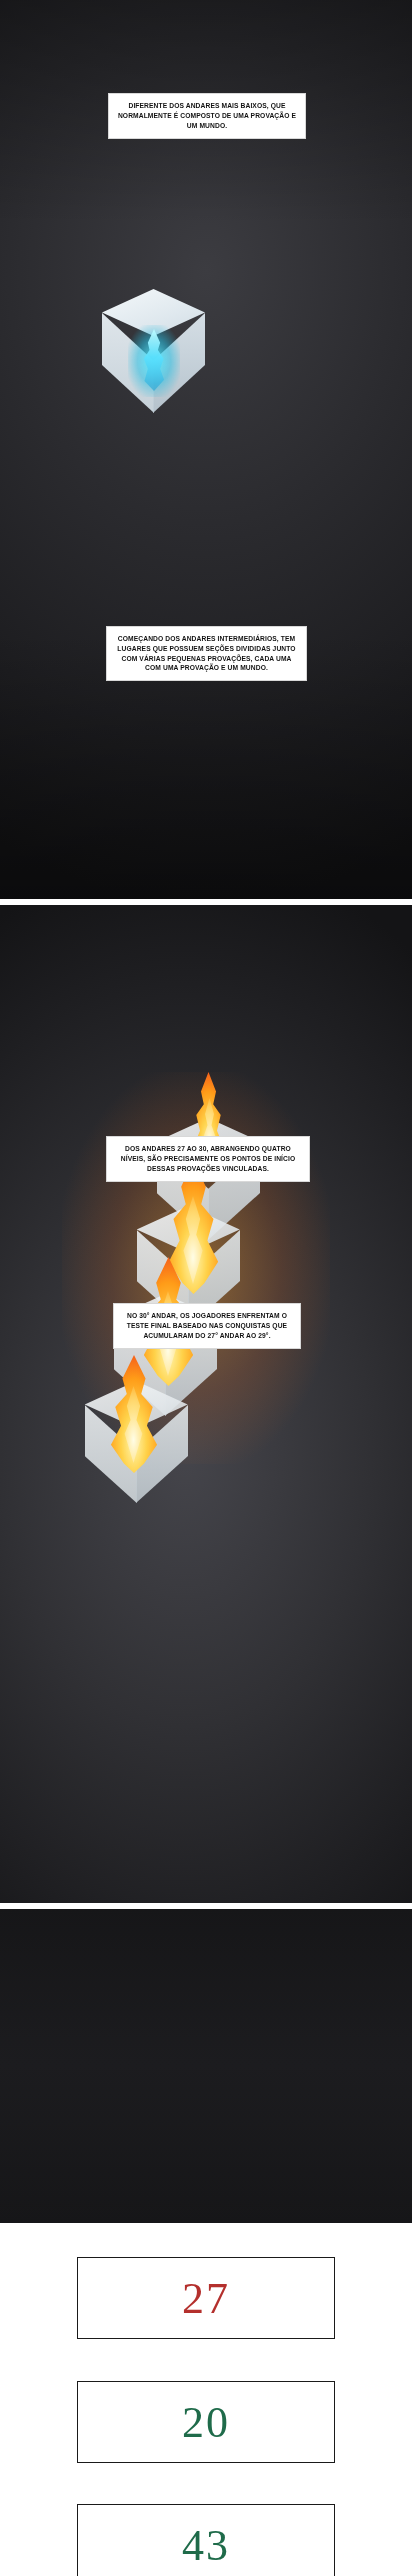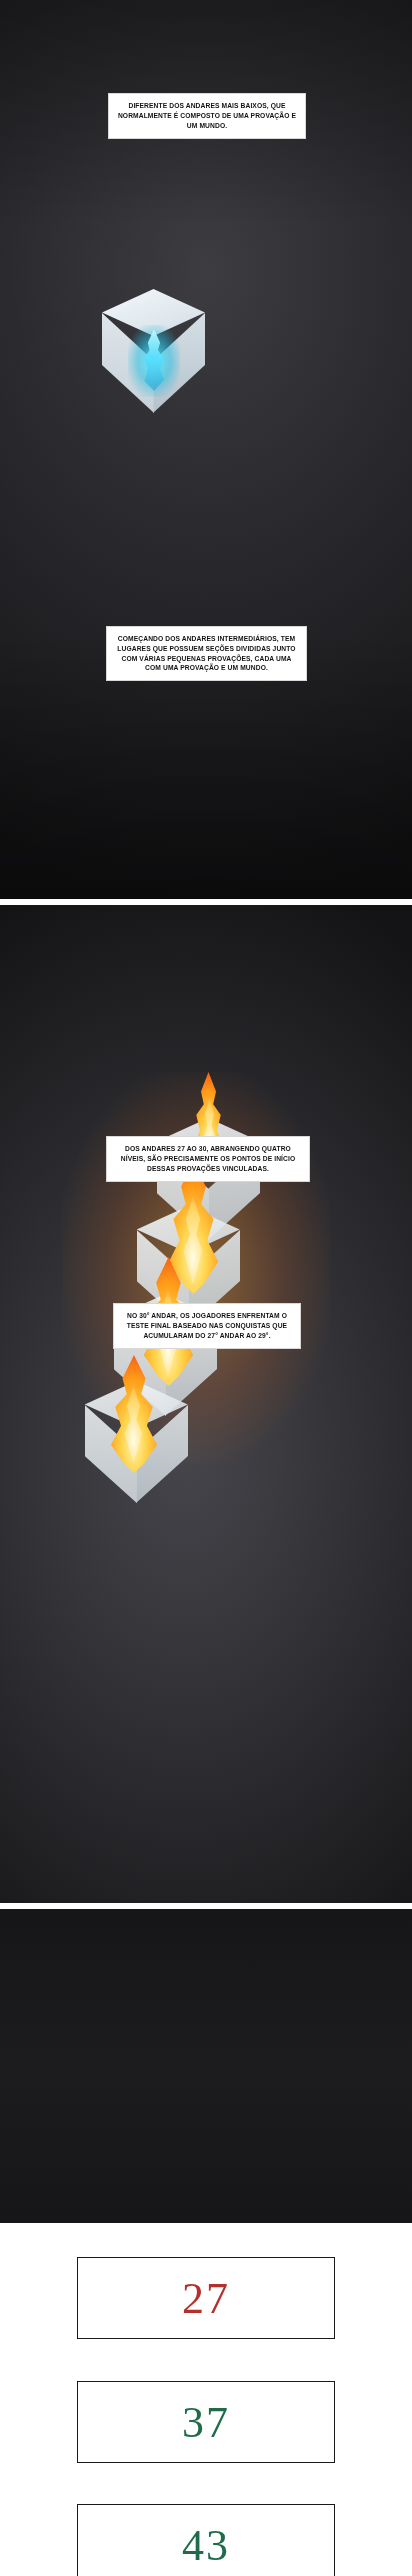--- a/index.html
+++ b/index.html
@@ -250,21 +250,21 @@
 
   <div class="panel panel-3"></div>
 
   <div class="panel panel-4">
 
     <div class="numcard n27">
       <span class="num-red">27</span>
     </div>
 
     <div class="numcard n28">
-      <span class="num-green">37</span>
+      <span class="num-green">20</span>
     </div>
 
     <div class="numcard n29">
       <span class="num-green">43</span>
     </div>
 
   </div>
 
   <div class="gutter" style="top:899px;"></div>
   <div class="gutter" style="top:1903px;"></div>

